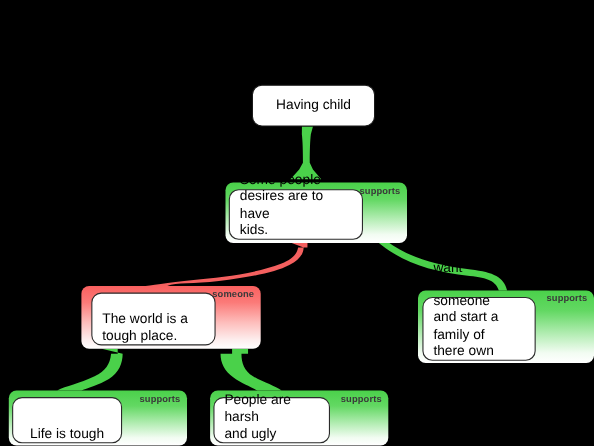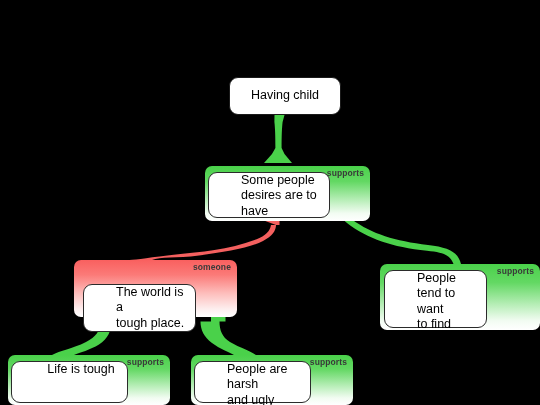--- a/index.html
+++ b/index.html
@@ -12,21 +12,21 @@
             box-sizing:border-box;display:flex;align-items:center;justify-content:center;}
   .rootnode .txt{font-size:12.5px;color:#000;line-height:1.25;white-space:pre-line;text-align:center;}
 
   
   .panel{position:absolute;border-radius:7px;box-sizing:border-box;}
   .panel.supports{background:linear-gradient(to bottom,#4ad14a 0%,#63d863 28%,#b8eeb8 62%,#f2fcf2 86%,#ffffff 100%);}
   .panel.opposes{background:linear-gradient(to bottom,#f9605f 0%,#fb7a78 26%,#fdbdbb 58%,#fdeeee 86%,#ffffff 100%);}
   .panel .rel{position:absolute;top:3px;right:6px;font-size:8.5px;color:#3a3a3a;
               letter-spacing:.1px;line-height:1;font-weight:bold;}
   .panel .claim{position:absolute;background:#fff;border:1px solid #2b2b2b;border-radius:9px;
-                box-sizing:border-box;display:flex;align-items:flex-start;padding-left:23px;}
+                box-sizing:border-box;display:flex;align-items:flex-end;}
   .panel .claim .txt{font-size:12.5px;color:#000;line-height:1.22;white-space:pre-line;
                      padding:0 9px;width:100%;box-sizing:border-box;}
   .panel .claim.ctr .txt{text-align:center;}
 </style>
 </head>
 <body>
 
 <div id="stage">
 
   <svg id="links" viewBox="0 0 540 405">
@@ -87,34 +87,34 @@
     <div class="claim" style="left:4px;top:6px;width:103px;height:58px;">
       <span class="txt">People tend to want
 to find someone
 and start a family of
 there own</span>
     </div>
   </div>
 
   <div class="panel opposes" style="left:74px;top:224px;width:163px;height:57px;">
     <span class="rel">someone</span>
-    <div class="claim" style="left:9px;top:24px;width:113px;height:48px;">
+    <div class="claim" style="left:9px;top:6px;width:113px;height:48px;">
       <span class="txt">The world is a
 tough place.</span>
     </div>
   </div>
 
   <div class="panel supports" style="left:8px;top:319px;width:162px;height:50px;">
     <span class="rel">supports</span>
-    <div class="claim ctr" style="left:3px;top:6px;width:117px;height:42px;">
+    <div class="claim ctr" style="left:3px;top:6px;width:100px;height:42px;">
       <span class="txt">Life is tough</span>
     </div>
   </div>
 
   <div class="panel supports" style="left:191px;top:319px;width:162px;height:50px;">
     <span class="rel">supports</span>
-    <div class="claim" style="left:3px;top:6px;width:117px;height:42px;">
+    <div class="claim" style="left:3px;top:6px;width:106px;height:42px;">
       <span class="txt">People are harsh
 and ugly</span>
     </div>
   </div>
 
 </div>
 
 </body></html>

